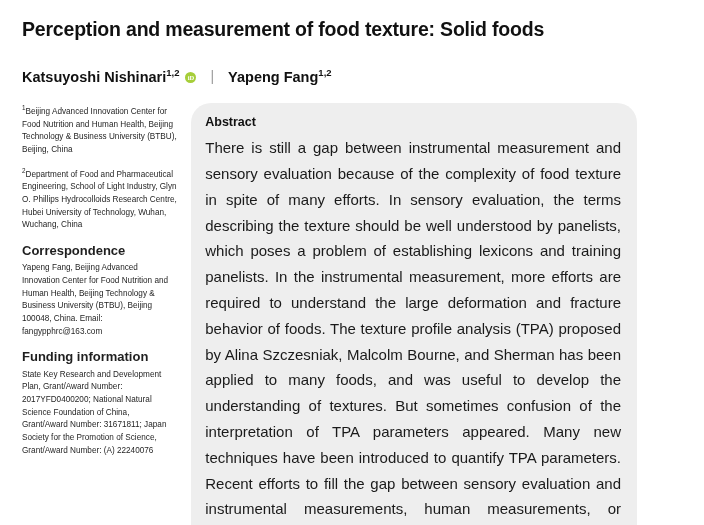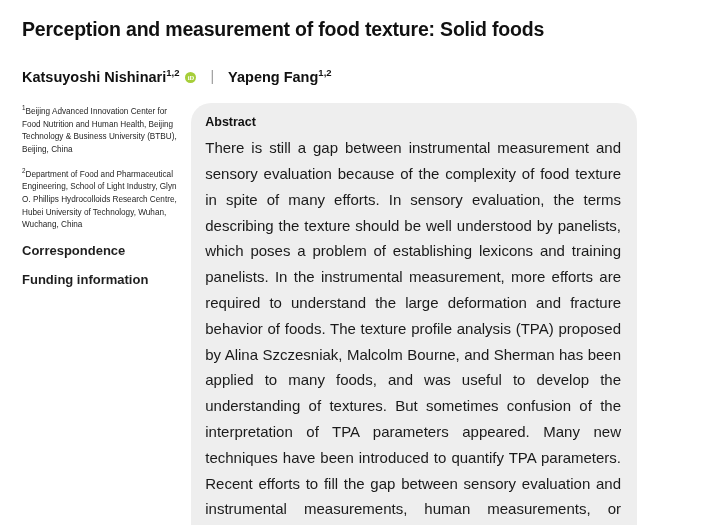--- a/index.html
+++ b/index.html
@@ -160,24 +160,26 @@
     <div class="col-left">
       <div class="aff">
         <sup>1</sup><span>Beijing Advanced Innovation Center for Food Nutrition and Human Health, Beijing Technology &amp; Business University (BTBU), Beijing, China</span>
       </div>
       <div class="aff">
         <sup>2</sup><span>Department of Food and Pharmaceutical Engineering, School of Light Industry, Glyn O. Phillips Hydrocolloids Research Centre, Hubei University of Technology, Wuhan, Wuchang, China</span>
       </div>
 
       <div class="block">
         <div class="block-head">Correspondence</div>
+        <div>Yapeng Fang, Beijing Advanced Innovation Center for Food Nutrition and Human Health, Beijing Technology &amp; Business University (BTBU), Beijing 100048, China. Email: fangypphrc@163.com</div>
       </div>
 
       <div class="block">
         <div class="block-head">Funding information</div>
+        <div>State Key Research and Development Plan, Grant/Award Number: 2017YFD0400200; National Natural Science Foundation of China, Grant/Award Number: 31671811; Japan Society for the Promotion of Science, Grant/Award Number: (A) 22240076</div>
       </div>
     </div>
 
     <div class="col-right">
       <h2 class="abs-head">Abstract</h2>
       <p class="abs-body">There is still a gap between instrumental measurement and sensory evaluation because of the complexity of food texture in spite of many efforts. In sensory evaluation, the terms describing the texture should be well understood by panelists, which poses a problem of establishing lexicons and training panelists. In the instrumental measurement, more efforts are required to understand the large deformation and fracture behavior of foods. The texture profile analysis (TPA) proposed by Alina Szczesniak, Malcolm Bourne, and Sherman has been applied to many foods, and was useful to develop the understanding of textures. But sometimes confusion of the interpretation of TPA parameters appeared. Many new techniques have been introduced to quantify TPA parameters. Recent efforts to fill the gap between sensory evaluation and instrumental measurements, human measurements, or physiological measurements have been introduced. This endeavor is an effort of synthesizing the dentistry and biomedical approach, sensory and psychological approach, and material science approach, and therefore, the collaboration among these disciplines is necessary. This manuscript mainly discusses texture studies for solid foods.</p>
 
 
       <div class="kw-head">KEYWORDS</div>
       <div class="kw-body">flavor release, oral processing, sensory, soft foods, texture, TPA</div>

